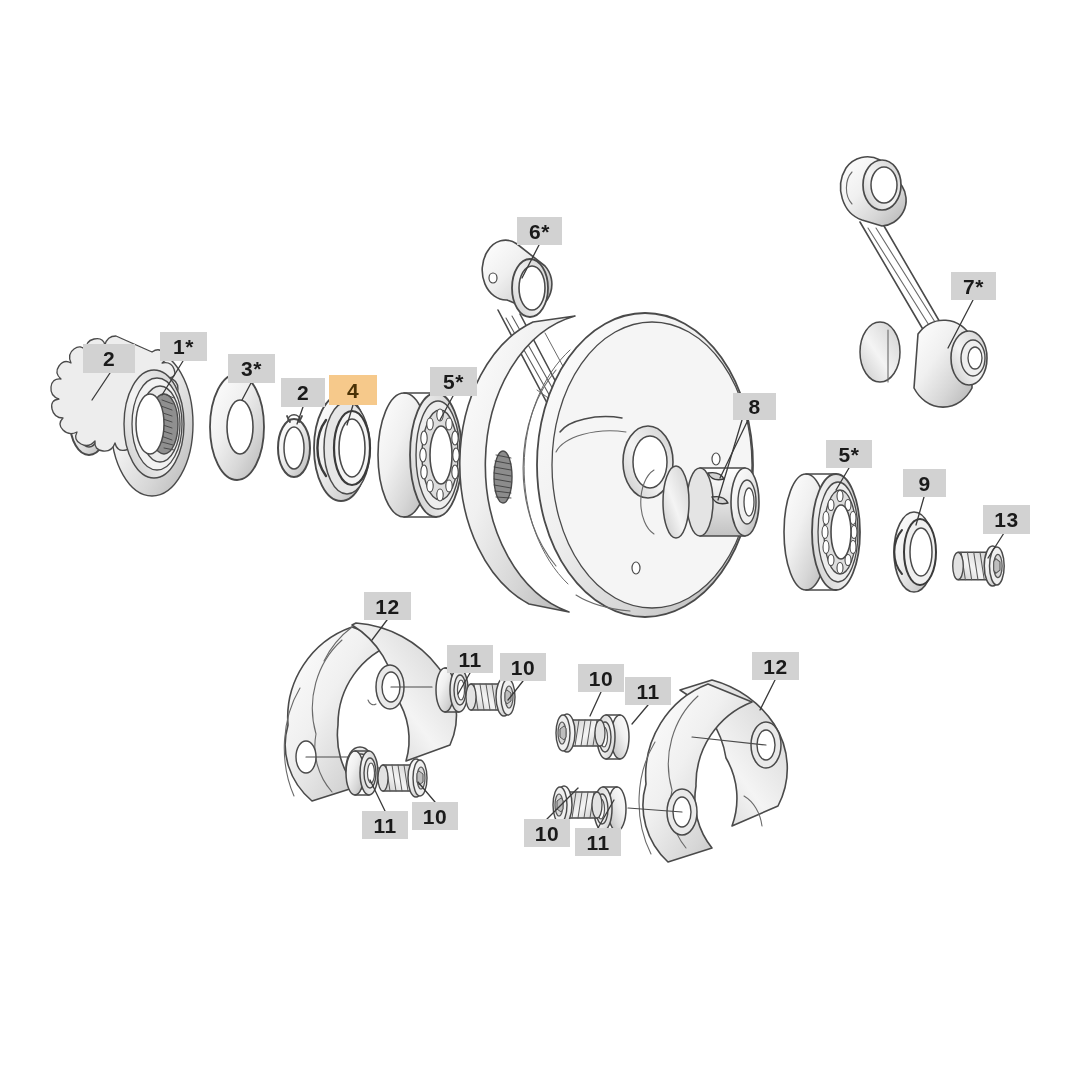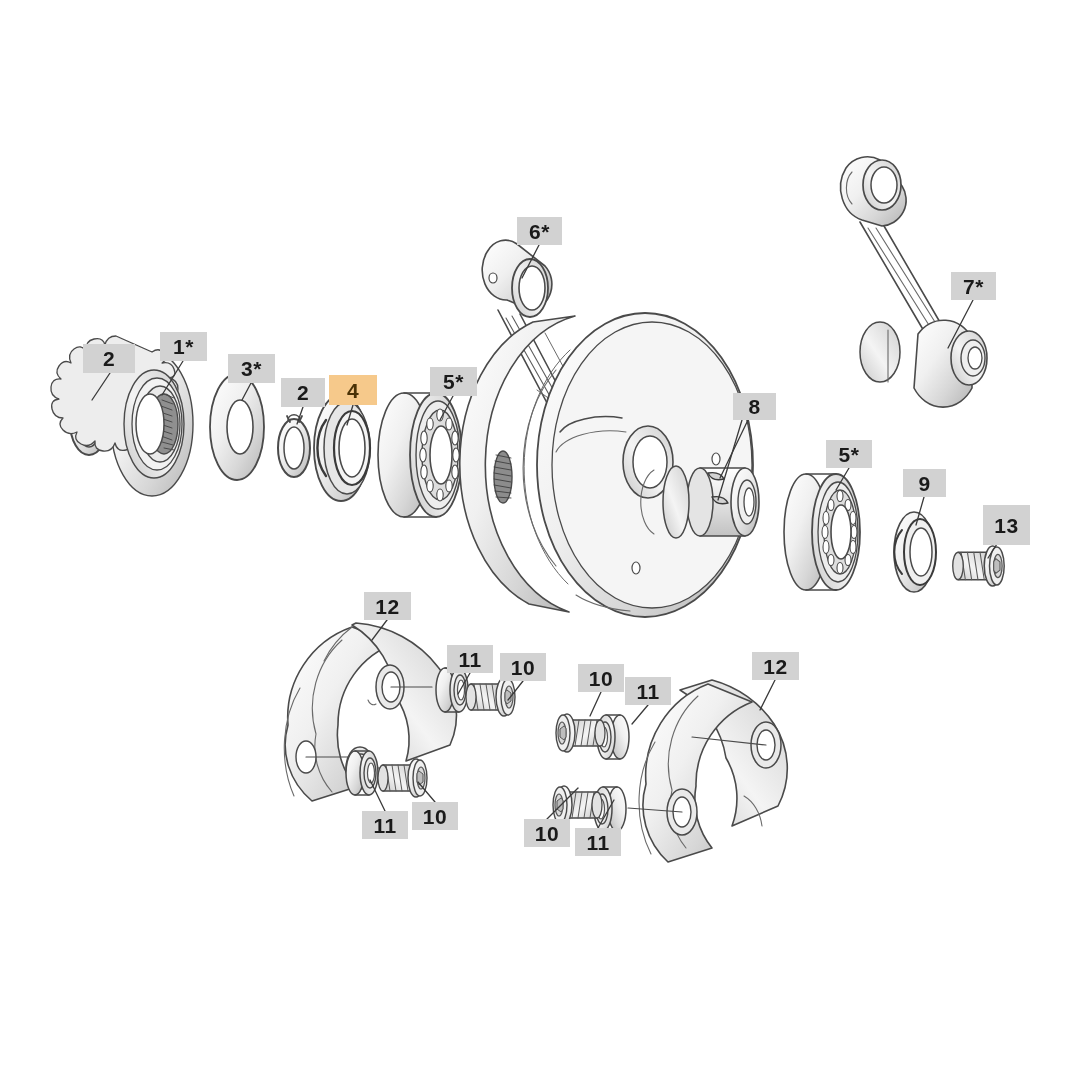--- a/index.html
+++ b/index.html
@@ -365,21 +365,21 @@
       <div class="callout" style="left: 160px; top: 332px; width: 47px; height: 29px;">1*</div>
       <div class="callout" style="left: 228px; top: 354px; width: 47px; height: 29px;">3*</div>
       <div class="callout" style="left: 281px; top: 378px; width: 44px; height: 29px;">2</div>
       <div class="callout hl" style="left: 329px; top: 375px; width: 48px; height: 30px;">4</div>
       <div class="callout" style="left: 430px; top: 367px; width: 47px; height: 29px;">5*</div>
       <div class="callout" style="left: 517px; top: 217px; width: 45px; height: 28px;">6*</div>
       <div class="callout" style="left: 951px; top: 272px; width: 45px; height: 28px;">7*</div>
       <div class="callout" style="left: 733px; top: 393px; width: 43px; height: 27px;">8</div>
       <div class="callout" style="left: 826px; top: 440px; width: 46px; height: 28px;">5*</div>
       <div class="callout" style="left: 903px; top: 469px; width: 43px; height: 28px;">9</div>
-      <div class="callout" style="left: 983px; top: 505px; width: 47px; height: 40px;">13</div>
+      <div class="callout" style="left: 983px; top: 505px; width: 47px; height: 29px;">13</div>
       <div class="callout" style="left: 364px; top: 592px; width: 47px; height: 28px;">12</div>
       <div class="callout" style="left: 447px; top: 645px; width: 46px; height: 28px;">11</div>
       <div class="callout" style="left: 500px; top: 653px; width: 46px; height: 28px;">10</div>
       <div class="callout" style="left: 362px; top: 811px; width: 46px; height: 28px;">11</div>
       <div class="callout" style="left: 412px; top: 802px; width: 46px; height: 28px;">10</div>
       <div class="callout" style="left: 578px; top: 664px; width: 46px; height: 28px;">10</div>
       <div class="callout" style="left: 625px; top: 677px; width: 46px; height: 28px;">11</div>
       <div class="callout" style="left: 524px; top: 819px; width: 46px; height: 28px;">10</div>
       <div class="callout" style="left: 575px; top: 828px; width: 46px; height: 28px;">11</div>
       <div class="callout" style="left: 752px; top: 652px; width: 47px; height: 28px;">12</div>

